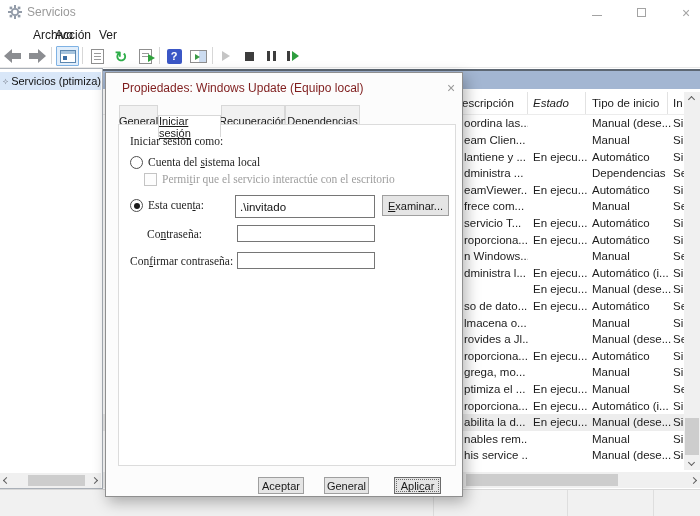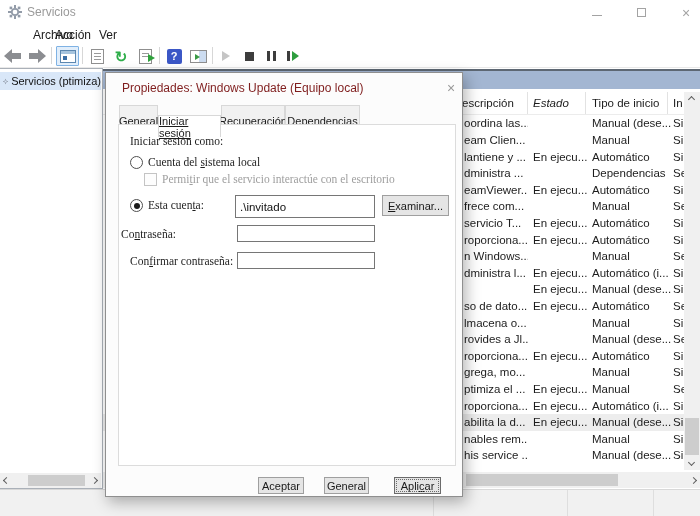--- a/index.html
+++ b/index.html
@@ -413,21 +413,21 @@
       <div class="lbl" style="left:29px; top:31px;">Cuenta del <u>s</u>istema local</div>
 
       <div class="checkbox" style="left:25px; top:48px;"></div>
       <div class="lbl dis" style="left:43px; top:48px;">Permi<u>t</u>ir que el servicio interactúe con el escritorio</div>
 
       <div class="radio checked" style="left:11px; top:74px;"></div>
       <div class="lbl" style="left:29px; top:74px;">Esta cuen<u>t</u>a:</div>
       <input class="tfield" style="left: 116px; top: 70px; width: 140px; height: 23px;" value=".\invitado">
       <div class="btn" style="left:263px; top:70px; width:67px; height:21px;"><u>E</u>xaminar...</div>
 
-      <div class="lbl" style="left:2px; top:103px;">Co<u>n</u>traseña:</div>
+      <div class="lbl" style="left:28px; top:103px;">Co<u>n</u>traseña:</div>
       <input type="password" class="tfield" style="left: 118px; top: 100px; width: 138px; height: 17px;" value="">
 
       <div class="lbl" style="left:11px; top:130px;">Con<u>f</u>irmar contraseña:</div>
       <input type="password" class="tfield" style="left: 118px; top: 127px; width: 138px; height: 17px;" value="">
     </div>
 
     <div class="btn" style="left:152px; top:404px; width:46px; height:17px;">Aceptar</div>
     <div class="btn" style="left:218px; top:404px; width:45px; height:17px;">General</div>
     <div class="btn focused" style="left:288px; top:404px; width:47px; height:17px;">Apli<u>c</u>ar</div>
   </div>

